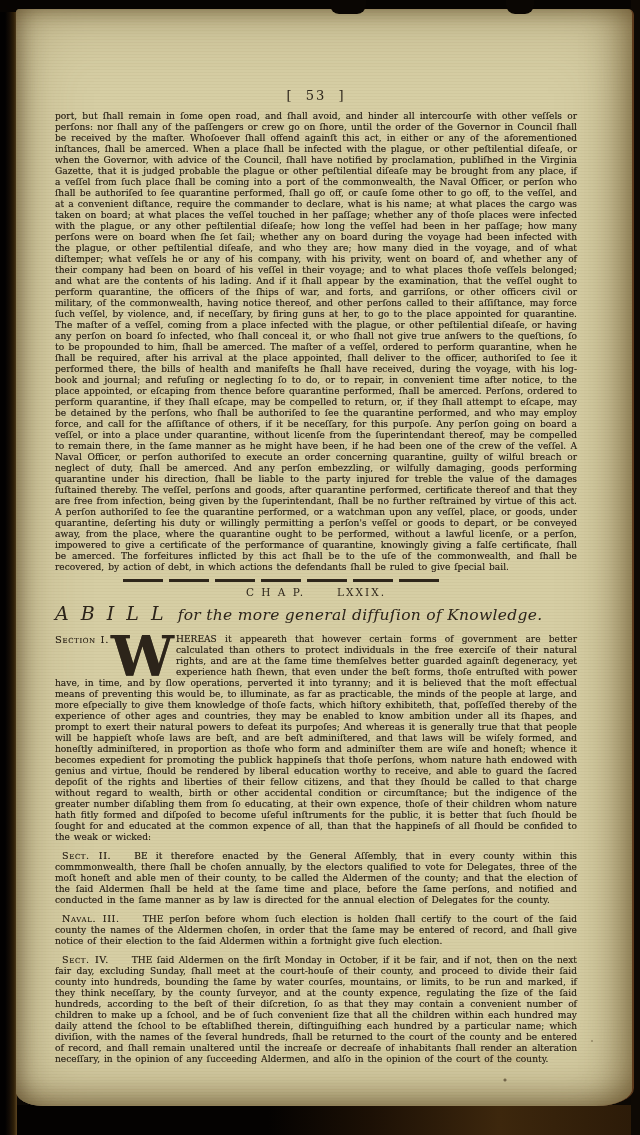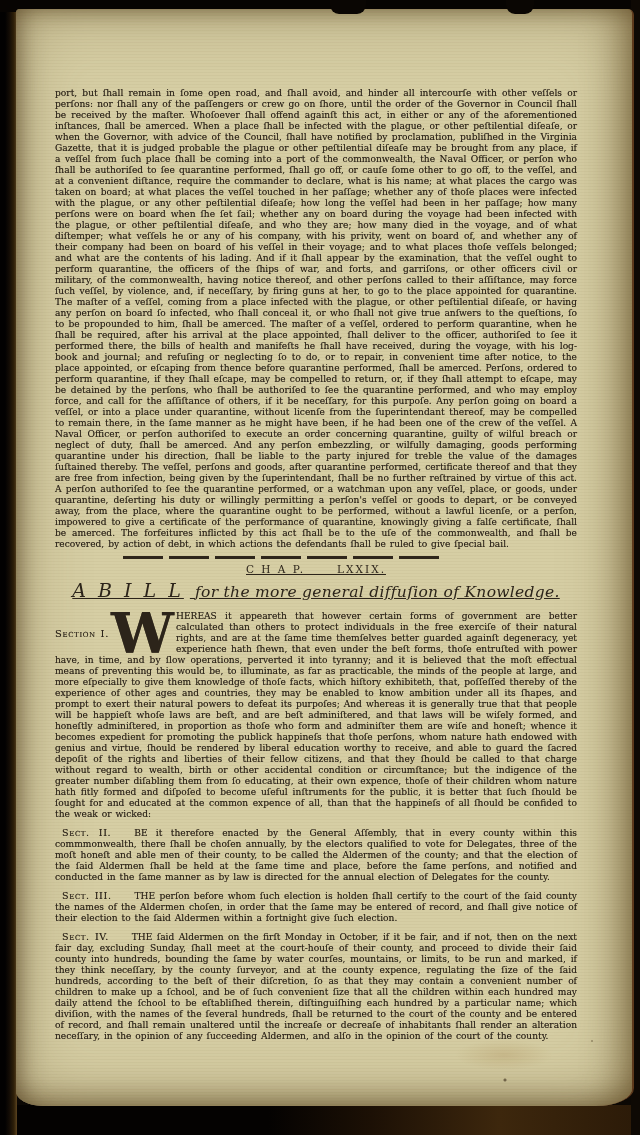--- a/index.html
+++ b/index.html
@@ -37,45 +37,46 @@
                 inset 0 14px 20px -12px rgba(90,70,35,.5);}
 
   .content{position:absolute;left:39px;top:79px;width:522px;color:#2c241a;}
   .pagenum{text-align:center;font-size:13px;line-height:15px;letter-spacing:2px;
     white-space:pre;margin:0 0 8px 0;}
   .body-para{font-size:9.1px;line-height:11px;text-align:justify;margin:0;
     word-spacing:1px;text-shadow:0 0 .4px rgba(45,35,20,.55);}
   .divider{margin:6px 0 0 68px;width:322px;height:3px;
     background:repeating-linear-gradient(90deg,#2e261b 0 40px, rgba(0,0,0,0) 40px 46px);}
   .chap{margin-top:4px;text-align:center;font-size:10.5px;line-height:13px;
-    letter-spacing:2px;white-space:pre;text-decoration:underline;}
-  .title{margin-top:2px;text-align:center;font-style:italic;line-height:24px;white-space:nowrap;text-decoration:underline;}
+    letter-spacing:2px;white-space:pre;}
+  .title{margin-top:2px;font-style:italic;line-height:24px;white-space:nowrap;}
   .title-prefix{font-size:19px;letter-spacing:3px;margin-right:6px;}
   .title-rest{font-size:15.5px;letter-spacing:.3px;}
   .sect1{margin-top:7px;}
-  .s1-float{float:left;width:121px;height:44px;display:flex;align-items:center;}
+  .s1-float{float:left;width:121px;height:44px;display:flex;align-items:flex-start;}
   .s1-label{font-variant:small-caps;font-size:10px;letter-spacing:.6px;width:56px;flex:0 0 auto;}
   .dropcap{font-weight:700;font-size:56px;line-height:44px;flex:0 0 auto;
     text-shadow:0 0 .6px rgba(45,35,20,.7);}
   .sect{margin:7px 0 0 0;text-indent:7px;}
   .sect-label{font-variant:small-caps;letter-spacing:.6px;margin-right:23px;font-size:9.6px;}
   .clear{clear:both;}
 </style>
 </head>
 <body>
 
 <div class="canvas">
   <div class="table-edge"></div>
   <div class="gutter"></div>
   <div class="top-shadow"></div>
   <div class="right-shadow"></div>
 
   <div class="page">
     <div class="content">
 
+      <div class="pagenum">[  53  ]</div>
 
       <p class="body-para">port, but ſhall remain in ſome open road, and ſhall avoid, and hinder all intercourſe with other veſſels or perſons: nor ſhall any of the paſſengers or crew go on ſhore, until the order of the Governor in Council ſhall be received by the maſter.  Whoſoever ſhall offend againſt this act, in either or any of the aforementioned inſtances, ſhall be amerced.  When a place ſhall be infected with the plague, or other peſtilential diſeaſe, or when the Governor, with advice of the Council, ſhall have notified by proclamation, publiſhed in the Virginia Gazette, that it is judged probable the plague or other peſtilential diſeaſe may be brought from any place, if a veſſel from ſuch place ſhall be coming into a port of the commonwealth, the Naval Officer, or perſon who ſhall be authoriſed to ſee quarantine performed, ſhall go off, or cauſe ſome other to go off, to the veſſel, and at a convenient diſtance, require the commander to declare, what is his name; at what places the cargo was taken on board; at what places the veſſel touched in her paſſage; whether any of thoſe places were infected with the plague, or any other peſtilential diſeaſe; how long the veſſel had been in her paſſage; how many perſons were on board when ſhe ſet ſail; whether any on board during the voyage had been infected with the plague, or other peſtilential diſeaſe, and who they are; how many died in the voyage, and of what diſtemper; what veſſels he or any of his company, with his privity, went on board of, and whether any of their company had been on board of his veſſel in their voyage; and to what places thoſe veſſels belonged; and what are the contents of his lading.  And if it ſhall appear by the examination, that the veſſel ought to perform quarantine, the officers of the ſhips of war, and forts, and garriſons, or other officers civil or military, of the commonwealth, having notice thereof, and other perſons called to their aſſiſtance, may force ſuch veſſel, by violence, and, if neceſſary, by firing guns at her, to go to the place appointed for quarantine. The maſter of a veſſel, coming from a place infected with the plague, or other peſtilential diſeaſe, or having any perſon on board ſo infected, who ſhall conceal it, or who ſhall not give true anſwers to the queſtions, ſo to be propounded to him, ſhall be amerced.  The maſter of a veſſel, ordered to perform quarantine, when he ſhall be required, after his arrival at the place appointed, ſhall deliver to the officer, authoriſed to ſee it performed there, the bills of health and manifeſts he ſhall have received, during the voyage, with his log-book and journal; and refuſing or neglecting ſo to do, or to repair, in convenient time after notice, to the place appointed, or eſcaping from thence before quarantine performed, ſhall be amerced.  Perſons, ordered to perform quarantine, if they ſhall eſcape, may be compelled to return, or, if they ſhall attempt to eſcape, may be detained by the perſons, who ſhall be authoriſed to ſee the quarantine performed, and who may employ force, and call for the aſſiſtance of others, if it be neceſſary, for this purpoſe.  Any perſon going on board a veſſel, or into a place under quarantine, without licenſe from the ſuperintendant thereof, may be compelled to remain there, in the ſame manner as he might have been, if he had been one of the crew of the veſſel.  A Naval Officer, or perſon authoriſed to execute an order concerning quarantine, guilty of wilful breach or neglect of duty, ſhall be amerced.  And any perſon embezzling, or wilfully damaging, goods performing quarantine under his direction, ſhall be liable to the party injured for treble the value of the damages ſuſtained thereby.  The veſſel, perſons and goods, after quarantine performed, certificate thereof and that they are free from infection, being given by the ſuperintendant, ſhall be no further reſtrained by virtue of this act.  A perſon authoriſed to ſee the quarantine performed, or a watchman upon any veſſel, place, or goods, under quarantine, deſerting his duty or willingly permitting a perſon's veſſel or goods to depart, or be conveyed away, from the place, where the quarantine ought to be performed, without a lawful licenſe, or a perſon, impowered to give a certificate of the performance of quarantine, knowingly giving a falſe certificate, ſhall be amerced.  The forfeitures inflicted by this act ſhall be to the uſe of the commonwealth, and ſhall be recovered, by action of debt, in which actions the defendants ſhall be ruled to give ſpecial bail.</p>
 
       <div class="divider"></div>
 
       <div class="chap">C H A P.      LXXIX.</div>
 
       <div class="title">
         <span class="title-prefix">A B I L L</span>
         <span class="title-rest">for the more general diffuſion of Knowledge.</span>
@@ -87,21 +88,21 @@
           <span class="dropcap">W</span>
         </span><span>HEREAS it appeareth that however certain forms of government are better calculated than others to protect individuals in the free exerciſe of their natural rights, and are at the ſame time themſelves better guarded againſt degeneracy, yet experience hath ſhewn, that even under the beſt forms, thoſe entruſted with power have, in time, and by ſlow operations, perverted it into tyranny; and it is believed that the moſt effectual means of preventing this would be, to illuminate, as far as practicable, the minds of the people at large, and more eſpecially to give them knowledge of thoſe facts, which hiſtory exhibiteth, that, poſſeſſed thereby of the experience of other ages and countries, they may be enabled to know ambition under all its ſhapes, and prompt to exert their natural powers to defeat its purpoſes;  And whereas it is generally true that that people will be happieſt whoſe laws are beſt, and are beſt adminiſtered, and that laws will be wiſely formed, and honeſtly adminiſtered, in proportion as thoſe who form and adminiſter them are wiſe and honeſt;  whence it becomes expedient for promoting the publick happineſs that thoſe perſons, whom nature hath endowed with genius and virtue, ſhould be rendered by liberal education worthy to receive, and able to guard the ſacred depoſit of the rights and liberties of their fellow citizens, and that they ſhould be called to that charge without regard to wealth, birth or other accidental condition or circumſtance;  but the indigence of the greater number diſabling them from ſo educating, at their own expence, thoſe of their children whom nature hath fitly formed and diſpoſed to become uſeful inſtruments for the public, it is better that ſuch ſhould be ſought for and educated at the common expence of all, than that the happineſs of all ſhould be confided to the weak or wicked:</span>
         <span class="clear"></span>
       </div>
 
       <p class="body-para sect">
         <span class="sect-label">Sect. II.</span><span>BE it therefore enacted by the General Aſſembly, that in every county within this commmonwealth, there ſhall be choſen annually, by the electors qualified to vote for Delegates, three of the moſt honeſt and able men of their county, to be called the Aldermen of the county; and that the election of the ſaid Aldermen ſhall be held at the ſame time and place, before the ſame perſons, and notified and conducted in the ſame manner as by law is directed for the annual election of Delegates for the county.</span>
       </p>
 
       <p class="body-para sect">
-        <span class="sect-label">Sect. III.</span><span>THE perſon before whom ſuch election is holden ſhall certify to the court of the ſaid county the names of the Aldermen choſen, in order that the ſame may be entered of record, and ſhall give notice of their election to the ſaid Aldermen within a fortnight give ſuch election.</span>
+        <span class="sect-label">Naval. III.</span><span>THE perſon before whom ſuch election is holden ſhall certify to the court of the ſaid county the names of the Aldermen choſen, in order that the ſame may be entered of record, and ſhall give notice of their election to the ſaid Aldermen within a fortnight give ſuch election.</span>
       </p>
 
       <p class="body-para sect">
         <span class="sect-label">Sect. IV.</span><span>THE ſaid Aldermen on the firſt Monday in October, if it be fair, and if not, then on the next fair day, excluding Sunday, ſhall meet at the court-houſe of their county, and proceed to divide their ſaid county into hundreds, bounding the ſame by water courſes, mountains, or limits, to be run and marked, if they think neceſſary, by the county ſurveyor, and at the county expence, regulating the ſize of the ſaid hundreds, according to the beſt of their diſcretion, ſo as that they may contain a convenient number of children to make up a ſchool, and be of ſuch convenient ſize that all the children within each hundred may daily attend the ſchool to be eſtabliſhed therein, diſtinguiſhing each hundred by a particular name; which diviſion, with the names of the ſeveral hundreds, ſhall be returned to the court of the county and be entered of record, and ſhall remain unaltered until the increaſe or decreaſe of inhabitants ſhall render an alteration neceſſary, in the opinion of any ſucceeding Aldermen, and alſo in the opinion of the court of the county.</span>
       </p>
 
     </div>
   </div>
 
   <div class="bump bump-1"></div>

